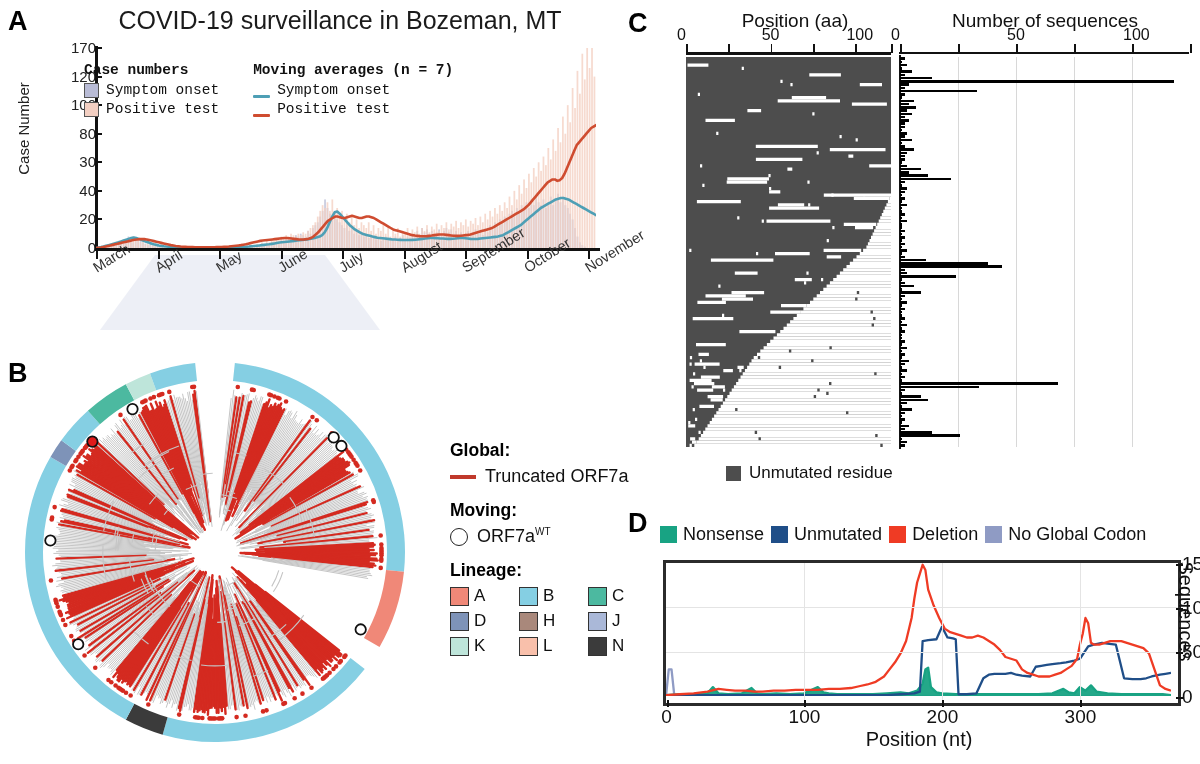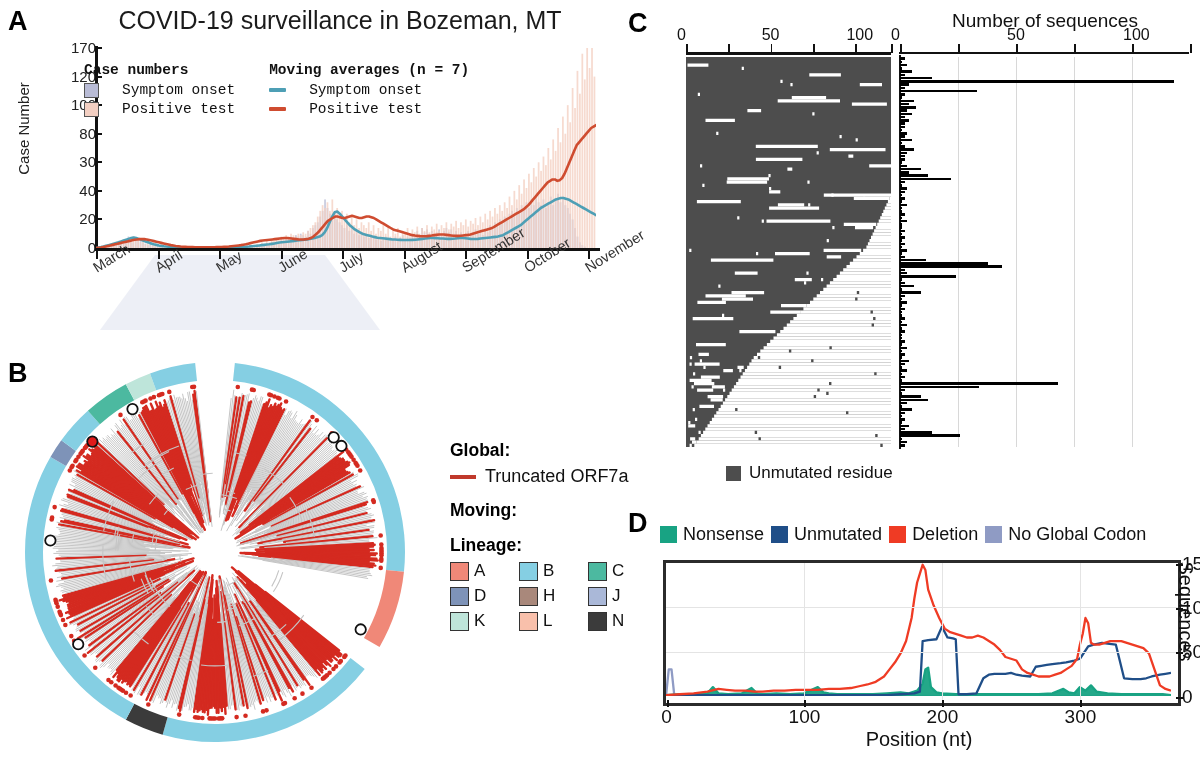--- a/index.html
+++ b/index.html
@@ -20,21 +20,21 @@
   .A-tickmark{position:absolute;left:46px;width:6px;height:2px;background:#111;}
   #A-plot{position:absolute;left:96px;top:48px;width:500px;height:200px;}
   #A-axisline-y{position:absolute;left:95px;top:46px;width:2.5px;height:204px;background:#111;}
   #A-axisline-x{position:absolute;left:95px;top:248px;width:505px;height:3px;background:#111;}
   .A-xtickmark{position:absolute;top:251px;width:2px;height:8px;background:#111;}
   .A-xlabel{position:absolute;top:262px;font-size:14.5px;color:#333;
        transform-origin:left top;transform:rotate(-32deg);white-space:nowrap;}
   #A-funnel{position:absolute;left:0;top:0;width:620px;height:330px;z-index:0;}
   #A-legend{position:absolute;left:84px;top:62px;font-size:14.5px;}
   .lg-head{font-weight:bold;font-size:14.5px;color:#111;margin-bottom:4px;}
-  .lg-row{display:flex;align-items:center;gap:23px;margin-bottom:3px;}
+  .lg-row{display:flex;align-items:flex-end;gap:7px;margin-bottom:3px;}
   .lg-sq{width:13px;height:13px;border:1.3px solid #555;display:inline-block;}
   .lg-ln{width:17px;height:3.4px;display:inline-block;border-radius:1px;}
   .lg-col{display:inline-block;vertical-align:top;font-family:Liberation Mono, monospace;}
   
   #panelB{position:absolute;left:0;top:340px;width:440px;height:424px;}
   #B-svg{position:absolute;left:0;top:0;}
   
   #B-legend{position:absolute;left:450px;top:440px;width:200px;font-size:17px;}
   .bl-head{font-weight:bold;font-size:17.5px;margin:0 0 5px 0;color:#000;}
   .bl-row{display:flex;align-items:center;gap:9px;margin-bottom:4px;font-size:18px;}
@@ -1236,20 +1236,24 @@
   </div>
 
   <div id="B-legend">
     <div class="bl-head">Global:</div>
     <div class="bl-row">
       <span class="bl-line"></span>
       <span>Truncated ORF7a</span>
     </div>
     <div class="bl-gap"></div>
     <div class="bl-head">Moving:</div>
+    <div class="bl-row">
+      <span class="bl-dot" style="background:#ffffff;"></span>
+      <span><span>ORF7a</span><span class="sup">WT</span></span>
+    </div>
     <div class="bl-gap"></div>
     <div class="bl-head">Lineage:</div>
     <div class="lin-grid" id="lineage-grid">
         <div class="lin-item">
           <span class="lin-sq" style="background: rgb(240, 136, 120);"></span>
           <span>A</span>
         </div>
         <div class="lin-item">
           <span class="lin-sq" style="background: rgb(133, 207, 227);"></span>
           <span>B</span>
@@ -1280,20 +1284,21 @@
         </div>
         <div class="lin-item">
           <span class="lin-sq" style="background: rgb(59, 59, 59);"></span>
           <span>N</span>
         </div>
       </div>
   </div>
 
   <div id="panelC"></div>
   <div class="panel-letter" style="left:628px;top:10px;">C</div>
+  <div id="C-title1">Position (aa)</div>
   <div id="C-title2">Number of sequences</div>
   <div id="C-axnums">
       <div class="C-axnum" style="left: 677px; top: 26px;">0</div>
       <div class="C-axnum" style="left: 761.711px; top: 26px;">50</div>
       <div class="C-axnum" style="left: 846.421px; top: 26px;">100</div>
       <div class="ctick" style="left: 686px;"></div>
       <div class="ctick" style="left: 728.355px;"></div>
       <div class="ctick" style="left: 770.711px;"></div>
       <div class="ctick" style="left: 813.066px;"></div>
       <div class="ctick" style="left: 855.421px;"></div>

